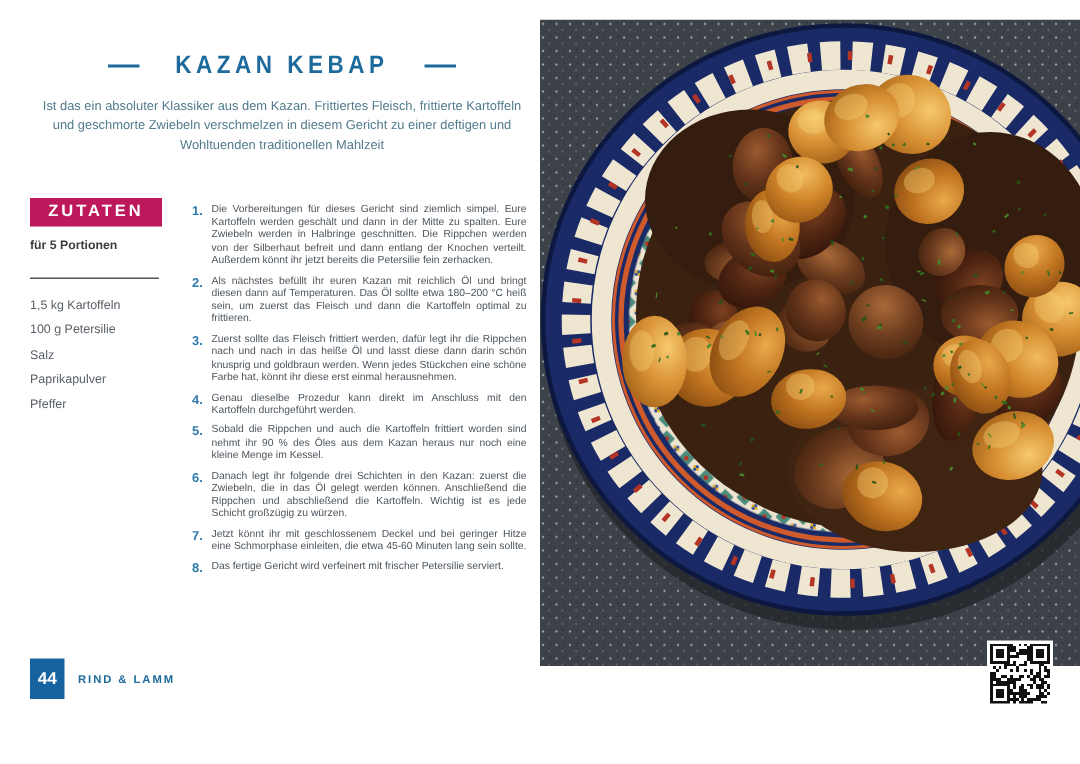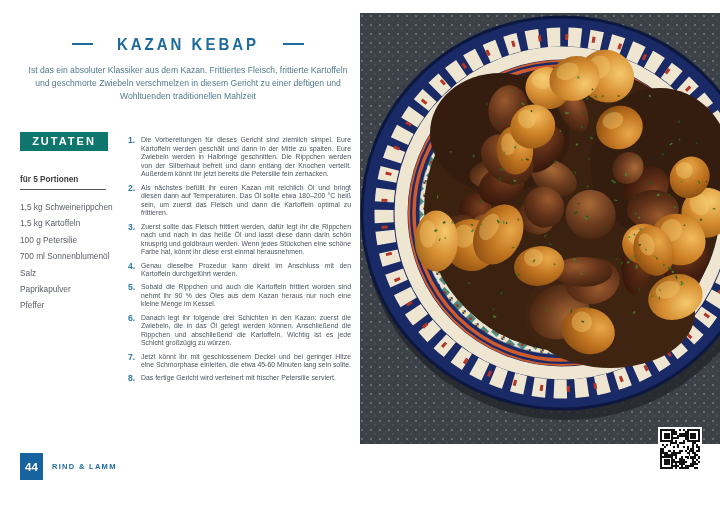--- a/index.html
+++ b/index.html
@@ -18,37 +18,37 @@
     font-size:15px;font-weight:bold;letter-spacing:3px;color:#1d6b9c;margin:0;
     transform:scaleY(1.12);
   }
   .intro{
     left:24px;top:64px;width:328px;text-align:center;
     font-size:8.6px;line-height:13px;color:#527b8c;
   }
 
   .ingredients{left:20px;top:132px;width:104px;}
   .ing-head{
-    background:#0f766e;color:#ffffff;width:88px;box-sizing:border-box;
+    background:#be185d;color:#ffffff;width:88px;box-sizing:border-box;
     font-size:11px;font-weight:bold;letter-spacing:2px;text-align:center;
     padding:3px 0 4px 0;transform-origin:left top;
   }
   .servings{
-    margin-top:24px;font-size:8.2px;font-weight:bold;color:#3c3c3c;
-    padding-bottom:5px;border-bottom:1.2px solid #555;width:86px;
+    margin-top:8px;font-size:8.2px;font-weight:bold;color:#3c3c3c;
+    padding-bottom:17px;border-bottom:1.2px solid #555;width:86px;
   }
   .ing-list{list-style:none;margin:9px 0 0 0;padding:0;font-size:8.3px;color:#5a6068;}
   .ing-list li{line-height:16.4px;white-space:nowrap;}
 
   .steps{left:128px;top:136px;width:223px;list-style:none;margin:0;padding:0;}
   .step{display:flex;margin-bottom:4.6px;}
   .step-num{color:#2e7bab;font-weight:bold;font-size:8.6px;line-height:8.6px;width:13px;flex:none;}
   .step-text{font-size:6.9px;line-height:8.6px;color:#4c555d;text-align:justify;}
 
-  .footer{left:20px;top:453px;display:flex;align-items:center;gap:9px;}
+  .footer{left:20px;top:439px;display:flex;align-items:center;gap:9px;}
   .page-num-box{
     background:#1763a0;color:#fff;width:23px;height:27px;
     display:flex;align-items:center;justify-content:center;
     font-weight:bold;font-size:11.5px;
   }
   .chapter{color:#1d6b9c;font-weight:bold;font-size:7.5px;letter-spacing:1.3px;}
 
   
   .photo-wrap{left:360px;top:13px;width:360px;height:431px;}
   .photo-wrap svg{display:block;}
@@ -64,24 +64,22 @@
   <h1 class="page-title">KAZAN KEBAP</h1>
   <span class="title-dash"></span>
 </div>
 
 <div class="abs intro">Ist das ein absoluter Klassiker aus dem Kazan. Frittiertes Fleisch, frittierte Kartoffeln und geschmorte Zwiebeln verschmelzen in diesem Gericht zu einer deftigen und Wohltuenden traditionellen Mahlzeit</div>
 
 <div class="abs ingredients">
   <div class="ing-head">ZUTATEN</div>
   <div class="servings">für 5 Portionen</div>
   <ul class="ing-list">
-      <li>1,5 kg Schweinerippchen</li>
       <li>1,5 kg Kartoffeln</li>
       <li>100 g Petersilie</li>
-      <li>700 ml Sonnenblumenöl</li>
       <li>Salz</li>
       <li>Paprikapulver</li>
       <li>Pfeffer</li>
     </ul>
 </div>
 
 <ol class="abs steps">
     <li class="step">
       <span class="step-num">1.</span>
       <span class="step-text">Die Vorbereitungen für dieses Gericht sind ziemlich simpel. Eure Kartoffeln werden geschält und dann in der Mitte zu spalten. Eure Zwiebeln werden in Halbringe geschnitten. Die Rippchen werden von der Silberhaut befreit und dann entlang der Knochen verteilt. Außerdem könnt ihr jetzt bereits die Petersilie fein zerhacken.</span>

